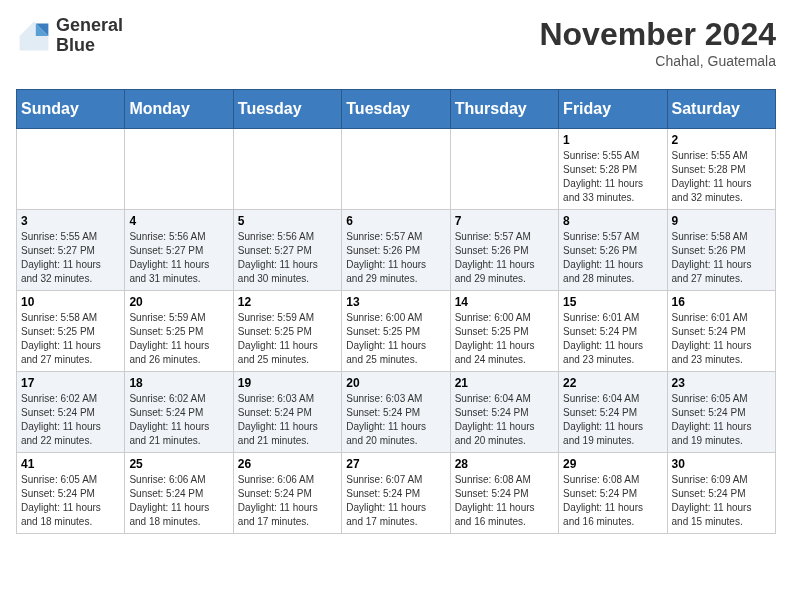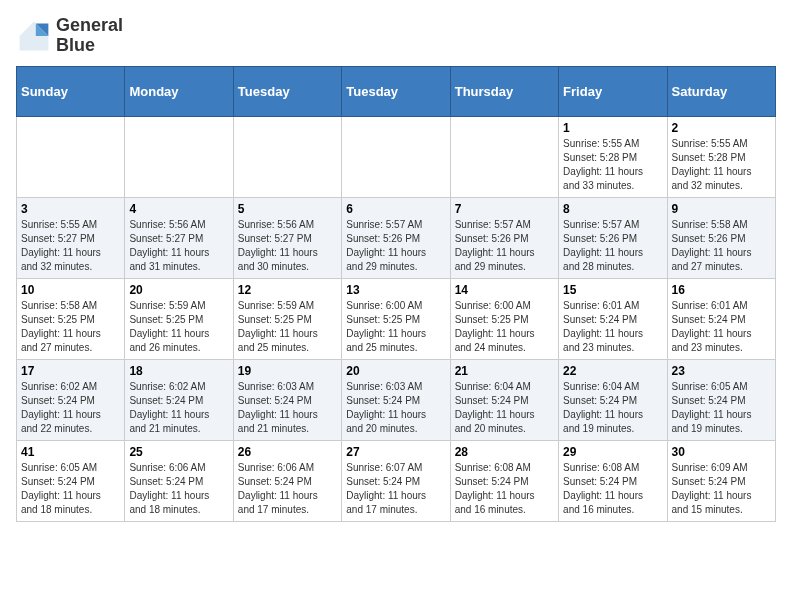--- a/index.html
+++ b/index.html
@@ -7,21 +7,21 @@
       font-family: Arial, sans-serif;
       background: #fff;
       width: 792px;
       min-height: 612px;
       padding: 16px;
     }
     .header {
       display: flex;
       justify-content: space-between;
       align-items: flex-start;
-      margin-bottom: 10px;
+      margin-bottom: 20px;
     }
     .logo {
       display: flex;
       align-items: center;
       gap: 4px;
     }
     .logo-text {
       font-size: 18px;
       font-weight: bold;
       color: #333;
@@ -47,23 +47,23 @@
       color: #555;
     }
     .calendar {
       width: 100%;
       border-collapse: collapse;
       font-size: 11px;
     }
     .calendar th {
       background: #3d7dbf;
       color: #fff;
-      padding: 17px 4px;
+      padding: 10px 4px;
       text-align: left;
-      font-size: 13px;
+      font-size: 16px;
       font-weight: bold;
       border: 1px solid #2a5a8c;
     }
     .calendar td {
       vertical-align: top;
       border: 1px solid #ccc;
       padding: 4px 4px;
       width: calc(100% / 7);
       min-height: 80px;
       background: #fff;
@@ -94,20 +94,24 @@
 
       <polygon points="20,4 36,20 36,36 20,36 4,36 4,20" fill="#3d7dbf" opacity="0.15"></polygon>
       <polygon points="22,6 36,6 36,20" fill="#3d7dbf"></polygon>
       <polygon points="22,6 36,20 22,20" fill="#5a9fd4"></polygon>
     </svg>
     <div class="logo-text">
       <span>General</span>
       <span>Blue</span>
     </div>
   </div>
+  <div class="title-block">
+    <div class="month-year">November 2024</div>
+    <div class="location">Chahal, Guatemala</div>
+  </div>
 </div>
 
 <table class="calendar">
   <thead>
     <tr>
     <th>Sunday</th>
         <th>Monday</th>
         <th>Tuesday</th>
         <th>Tuesday</th>
         <th>Thursday</th>

